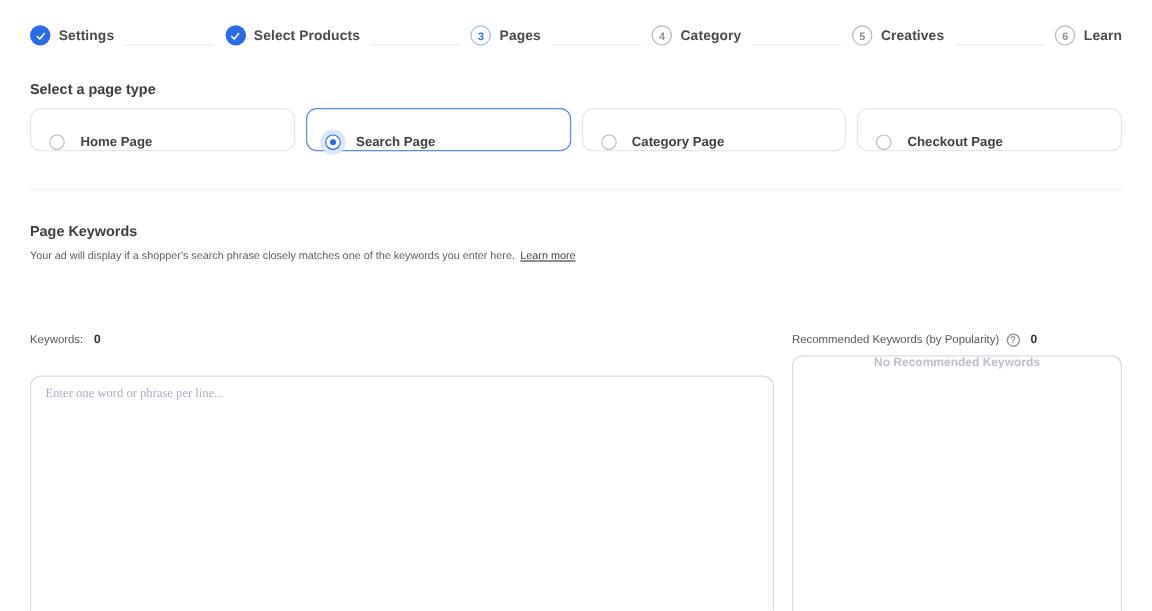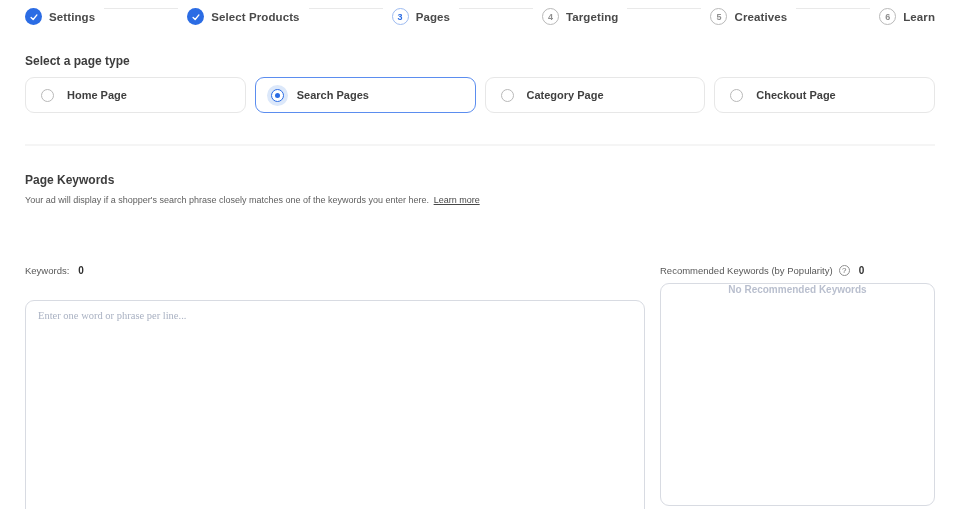--- a/index.html
+++ b/index.html
@@ -1,36 +1,36 @@
 <!DOCTYPE html>
 <html><head>
 <meta charset="utf-8">
 <style>
   * { box-sizing: border-box; margin: 0; padding: 0; }
   html, body { width: 960px; height: 509px; background: #ffffff; }
   body { font-family: "Liberation Sans", sans-serif; color: #3d3d3d; overflow: hidden; }
   .page { padding: 0 25px; }
 
   
-  .stepper { display: flex; align-items: flex-start; padding-top: 8px; }
+  .stepper { display: flex; align-items: flex-end; padding-top: 21px; }
   .step { display: flex; align-items: center; flex: 0 0 auto; cursor: pointer; }
   .step-icon { width: 17px; height: 17px; border-radius: 50%; display: flex; align-items: center;
                justify-content: center; flex: 0 0 auto; font-size: 9px; font-weight: bold; }
   .step-icon.done { background: #2b6ce4; }
   .step-icon.done svg { width: 10px; height: 10px; }
   .step-icon.current { background: #fff; border: 1px solid #9dbbf1; color: #2b6ce4; }
   .step-icon.upcoming { background: #fff; border: 1px solid #b9b9b9; color: #8e8e8e; }
   .step-label { margin-left: 7px; font-size: 11.5px; font-weight: 600; color: #4a4a4a; letter-spacing: .1px; }
   .connector { flex: 1 1 auto; height: 1px; background: #e9e9e9; margin: 0 9px; }
 
   
   .section-title { margin-top: 29px; font-size: 12px; font-weight: bold; color: #3d3d3d; }
   .cards { display: flex; gap: 9px; margin-top: 9px; }
   .card { flex: 1 1 0; height: 36px; border: 1px solid #e7e7e7; border-radius: 9px; background: #fff;
-          display: flex; align-items: center; padding-left: 15px; cursor: pointer; }
+          display: flex; align-items: flex-end; padding-left: 15px; cursor: pointer; }
   .card.selected { border: 1.5px solid #5b8def; }
   .radio { width: 13px; height: 13px; border: 1px solid #b9b9b9; border-radius: 50%; background: #fff;
            flex: 0 0 auto; position: relative; }
   .radio.on { border: 1px solid #2b6ce4; box-shadow: 0 0 0 4px #dce8fa; }
   .radio.on::after { content: ""; position: absolute; left: 3px; top: 3px; width: 5px; height: 5px;
                      border-radius: 50%; background: #2b6ce4; }
   .card-label { margin-left: 13px; font-size: 11px; font-weight: 600; color: #3f3f3f; }
 
   .divider { height: 2px; background: #f5f5f5; margin-top: 31px; }
 
@@ -87,21 +87,21 @@
       <span class="step-label">Select Products</span>
     </div>
     <div class="connector"></div>
     <div class="step">
       <span class="step-icon current">3</span>
       <span class="step-label">Pages</span>
     </div>
     <div class="connector"></div>
     <div class="step">
       <span class="step-icon upcoming">4</span>
-      <span class="step-label">Targeting</span>
+      <span class="step-label">Category</span>
     </div>
     <div class="connector"></div>
     <div class="step">
       <span class="step-icon upcoming">5</span>
       <span class="step-label">Creatives</span>
     </div>
     <div class="connector"></div>
     <div class="step">
       <span class="step-icon upcoming">6</span>
       <span class="step-label">Learn</span>
@@ -109,21 +109,21 @@
   </div>
 
   <div class="section-title">Select a page type</div>
   <div class="cards">
     <div class="card">
       <span class="radio"></span>
       <span class="card-label">Home Page</span>
     </div>
     <div class="card selected">
       <span class="radio on"></span>
-      <span class="card-label">Search Pages</span>
+      <span class="card-label">Search Page</span>
     </div>
     <div class="card">
       <span class="radio"></span>
       <span class="card-label">Category Page</span>
     </div>
     <div class="card">
       <span class="radio"></span>
       <span class="card-label">Checkout Page</span>
     </div>
   </div>

